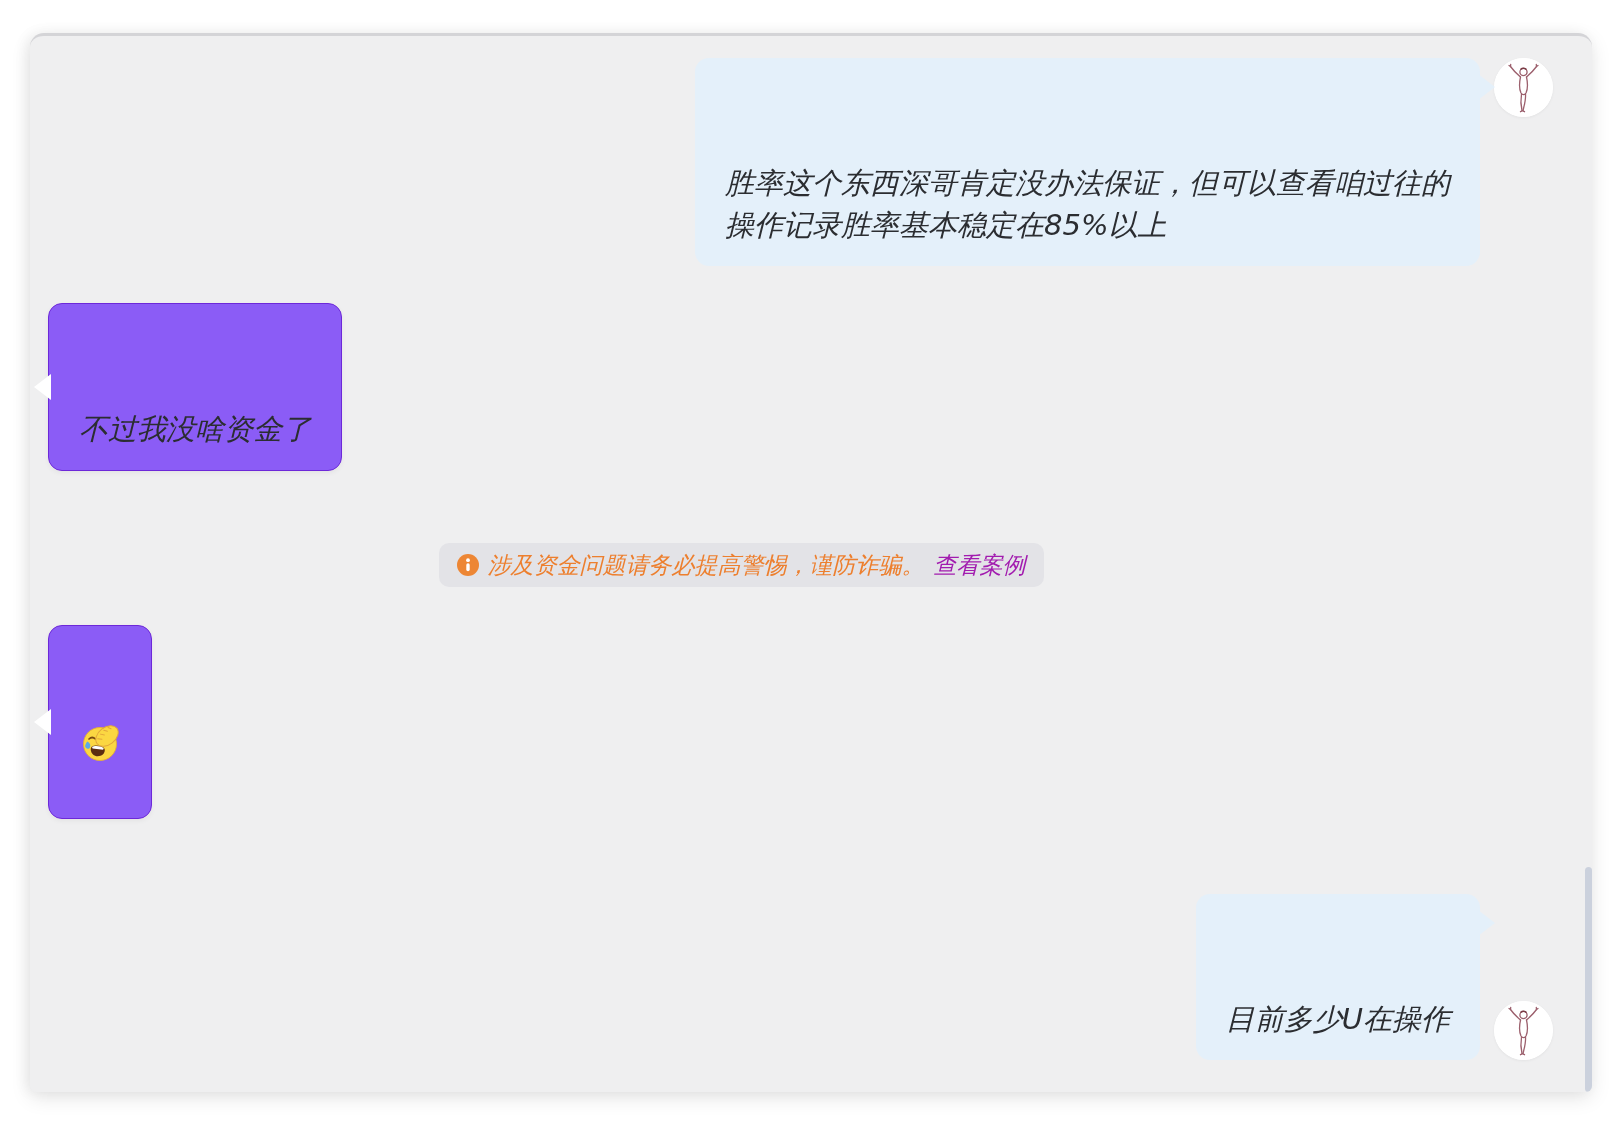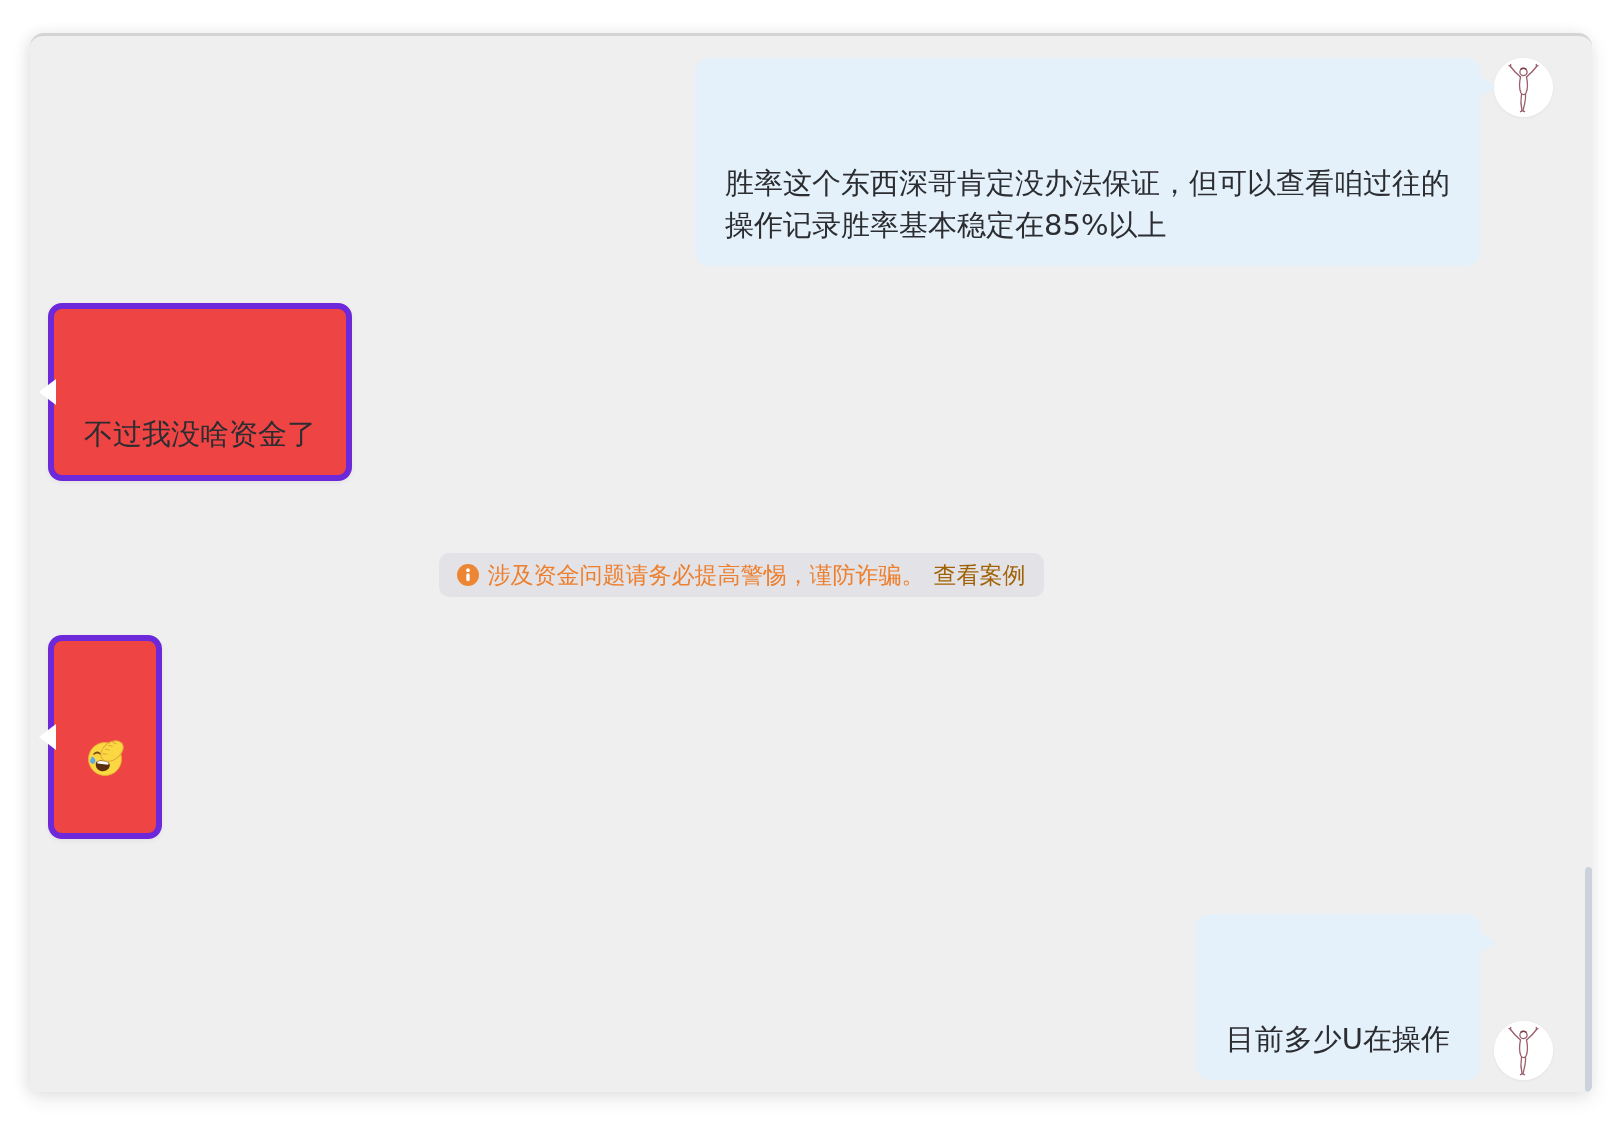--- a/index.html
+++ b/index.html
@@ -15,37 +15,38 @@
     width: 1562px; height: 1059px;
     background: #efeff0;
     border-top: 3px solid #d4d4d7;
     border-radius: 14px 14px 6px 6px;
     box-shadow: 0 6px 20px rgba(0,0,0,0.10), -4px 0 14px rgba(0,0,0,0.05);
     overflow: hidden;
   }
   .row {
     display: flex;
     align-items: flex-start;
+    font-style: italic;
   }
   .row.left  { justify-content: flex-start; padding-left: 18px; }
   .row.right { justify-content: flex-end;  padding-right: 39px; }
   .row.center{ justify-content: center; }
 
   .bubble {
     position: relative;
     font-size: 29px;
     line-height: 42px;
     color: #2b2d31;
     padding: 20px 30px;
     border-radius: 14px;
     white-space: pre-line;
   }
   .bubble.white {
-    background: #ef4444;
-    border: 6px solid #6d28d9;
+    background: #8b5cf6;
+    border: 1px solid #6d28d9;
     box-shadow: 0 2px 5px rgba(0,0,0,0.05);
   }
   .bubble.blue {
     background: #e4f0fa;
   }
   
   .bubble.white .tail {
     position: absolute;
     left: -15px; top: 50%;
     transform: translateY(-50%);
@@ -80,21 +81,21 @@
     display: flex;
     align-items: center;
     gap: 9px;
     height: 44px;
     padding: 0 18px;
     background: #e3e3e7;
     border-radius: 10px;
     font-size: 23px;
   }
   .warning .w-text { color: #ed7f2e; }
-  .warning .w-link { color: #a16207; text-decoration: none; cursor: pointer; }
+  .warning .w-link { color: #a21caf; text-decoration: none; cursor: pointer; }
   .warning .info-icon { width: 22px; height: 22px; flex: none; }
 
   .bubble.emoji-bubble { padding: 13px 31px; }
   .emoji-img { display: block; width: 40px; height: 40px; }
 
   .scrollbar-thumb {
     position: absolute;
     right: 0; bottom: 0;
     width: 7px; height: 225px;
     background: #cbd1dd;

